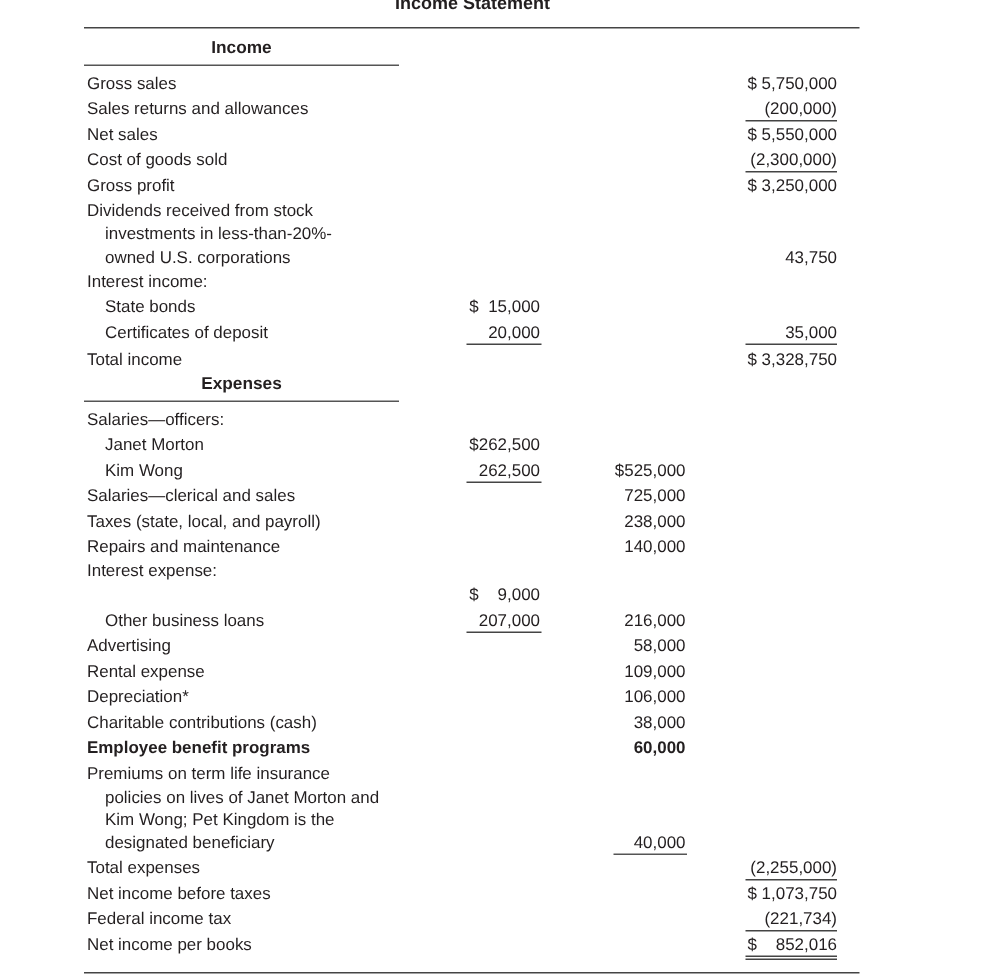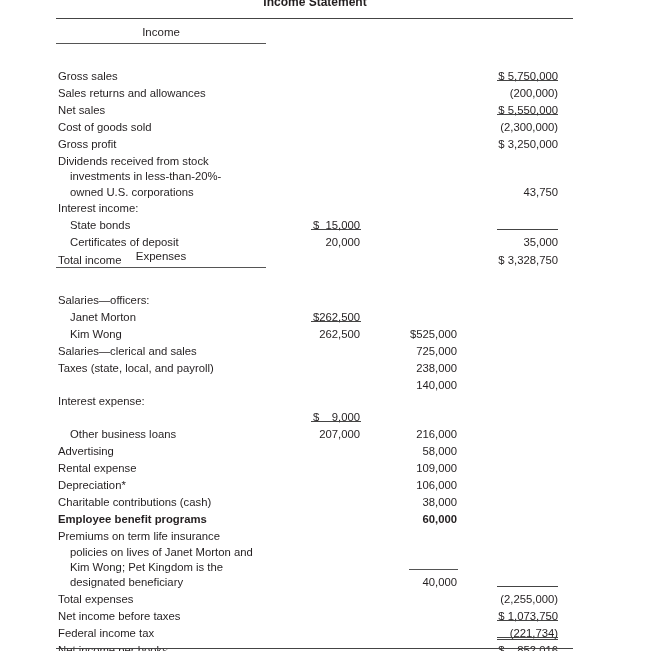--- a/index.html
+++ b/index.html
@@ -29,32 +29,31 @@
       position: absolute;
       height: 0;
       border-top: 1.5px solid #444;
     }
     .rule.thin { border-top: 1px solid #555; }
     .section-head {
       position: absolute;
       left: 56px;
       width: 210px;
       text-align: center;
-      font-weight: normal;
+      font-weight: bold;
       font-size: 11.5px;
       line-height: 14px;
     }
     .row {
       position: absolute;
       left: 0;
       width: 612px;
       height: 17px;
       font-size: 11.3px;
       line-height: 14px;
-      margin-top: 20px;
     }
     .label {
       position: absolute;
       left: 58px;
       white-space: nowrap;
     }
     .label.indent { left: 70px; }
     .amt {
       position: absolute;
       text-align: right;
@@ -145,20 +144,21 @@
 <div class="ul-c1" style="top:321px;"></div>
 <div class="row" style="top:324px;padding-left:44px;">
   <span class="label">Salaries—clerical and sales</span>
   <span class="amt c2">725,000</span>
 </div>
 <div class="row" style="top:341px;">
   <span class="label">Taxes (state, local, and payroll)</span>
   <span class="amt c2">238,000</span>
 </div>
 <div class="row" style="top:358px;">
+  <span class="label">Repairs and maintenance</span>
   <span class="amt c2">140,000</span>
 </div>
 <div class="row" style="top:374px;">
   <span class="label">Interest expense:</span>
 </div>
 <div class="row" style="top:390px;">
   <span class="amt c1">$    9,000</span>
 </div>
 <div class="row" style="top:407px;">
   <span class="label indent">Other business loans</span>

